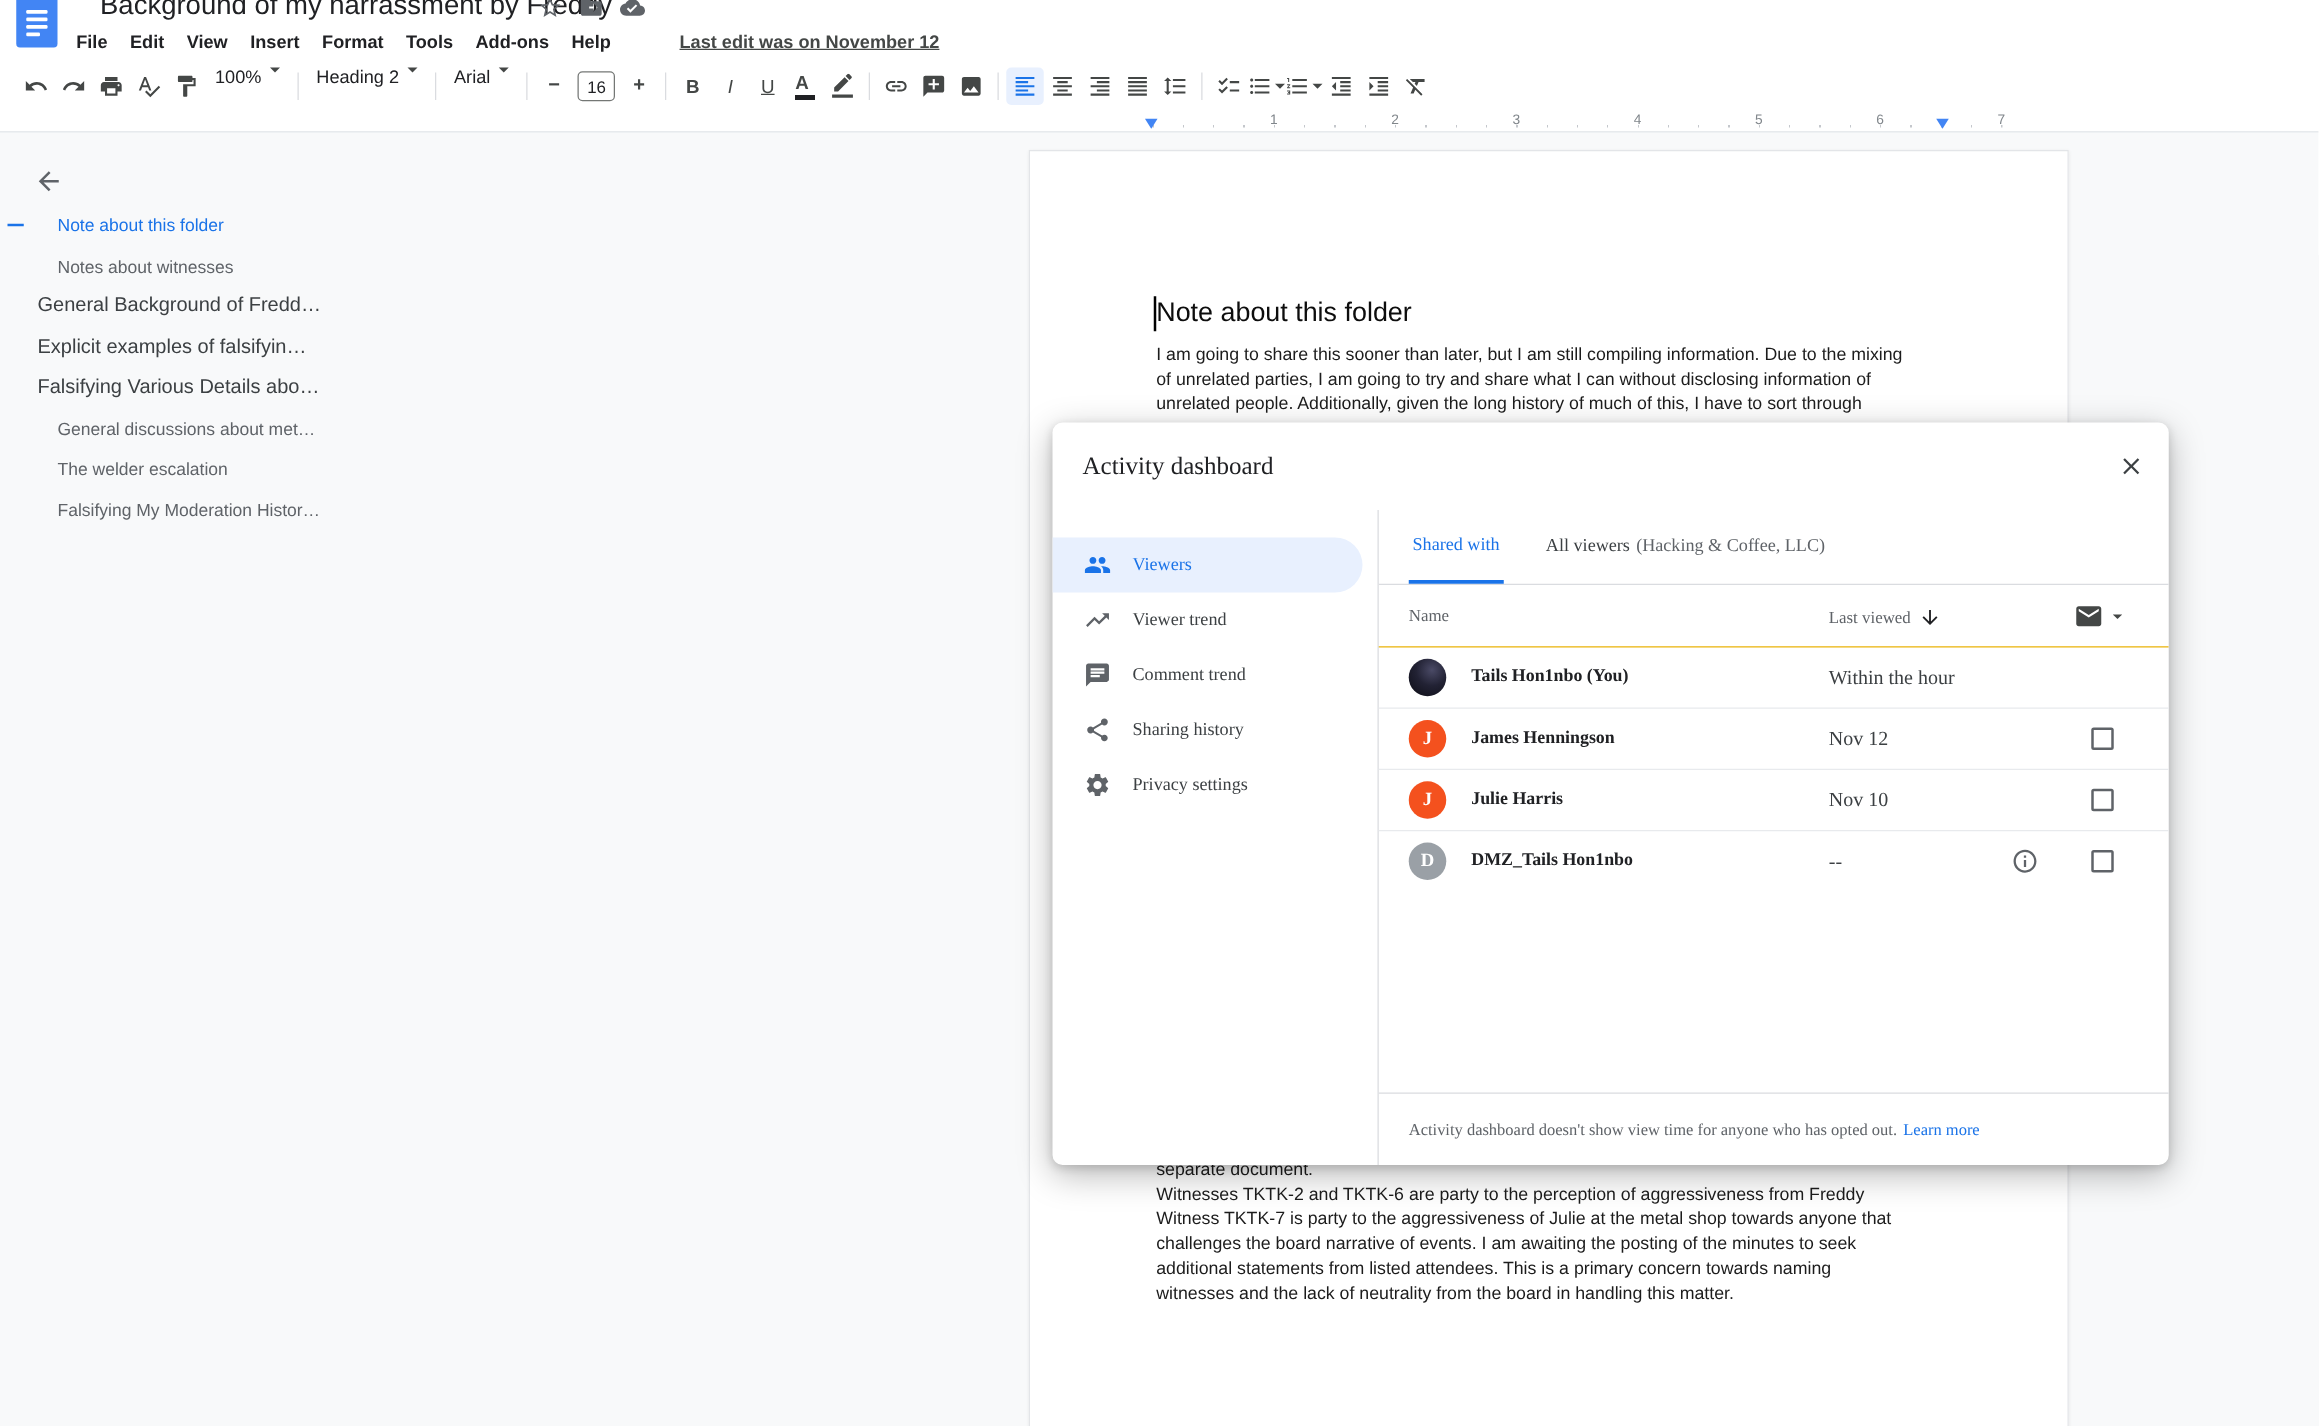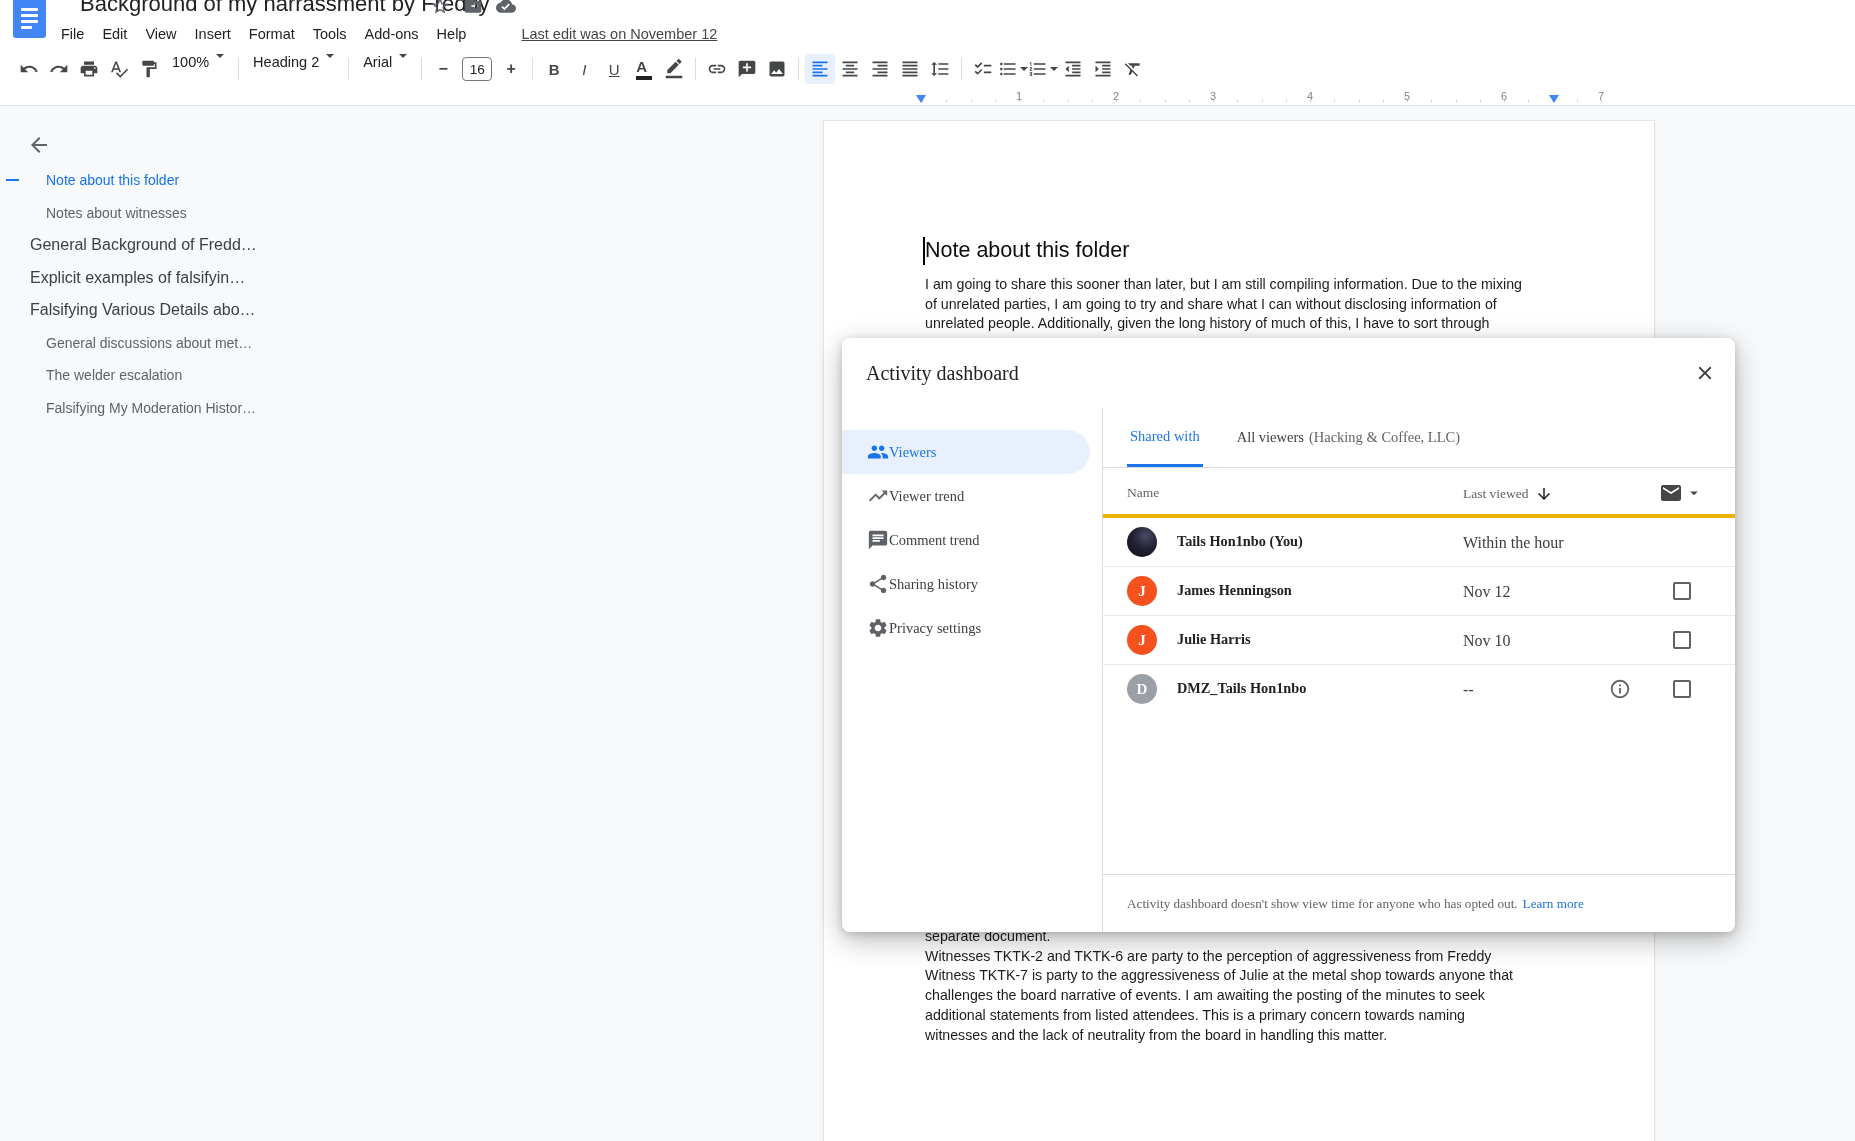--- a/index.html
+++ b/index.html
@@ -9,21 +9,21 @@
 
   
   .topbar { position:absolute; left:0; top:0; width:1855px; height:50px; background:#fff; z-index:5; }
   .docs-icon { position:absolute; left:13px; top:-6px; width:33px; height:44px; background:#4285f4; border-radius:3px; }
   .docs-icon i { position:absolute; left:8px; width:17px; height:3px; background:#fff; border-radius:1px; display:block; }
   .docs-icon i:nth-child(1){top:14px} .docs-icon i:nth-child(2){top:20px}
   .docs-icon i:nth-child(3){top:26px} .docs-icon i:nth-child(4){top:32px; width:11px;}
   .doc-title { position:absolute; left:80px; top:-9px; font-size:22px; color:#202124; white-space:nowrap; }
   .title-icons { position:absolute; left:430px; top:-4px; display:flex; gap:13px; }
   .title-icons svg { width:20px; height:20px; fill:#5f6368; }
-  .menubar { position:absolute; left:52px; top:21px; display:flex; align-items:center; height:26px; }
+  .menubar { position:absolute; left:52px; top:21px; display:flex; align-items:center; height:26px;font-weight:bold; }
   .menubar .mitem { padding:0 9px; font-size:14.5px; color:#202124; line-height:26px; border-radius:4px; cursor:default; }
   .last-edit { margin-left:46px; font-size:14.5px; color:#444746; text-decoration:underline; white-space:nowrap; }
 
   
   .toolbar { position:absolute; left:0; top:50px; width:1855px; height:38px; background:#fff; display:flex; align-items:center; padding-left:14px; z-index:5; }
   .tbtn { min-width:30px; height:30px; display:flex; align-items:center; justify-content:center; border-radius:4px; flex:0 0 auto; }
   .tbtn svg { width:20px; height:20px; fill:#444746; }
   .tbtn.tactive { background:#e8f0fe; }
   .tbtn.tactive svg { fill:#1a73e8; }
   .tsep { width:1px; height:22px; background:#dadce0; margin:0 6px; flex:0 0 auto; }
@@ -58,32 +58,32 @@
   .doc-para div { white-space:nowrap; }
 
   
   .dialog { position:absolute; left:842px; top:338px; width:893px; height:594px; background:#fff; border-radius:8px; box-shadow:0 8px 28px rgba(0,0,0,0.28), 0 2px 8px rgba(0,0,0,0.15); z-index:20; overflow:hidden;font-family:Liberation Serif, serif; }
   .dlg-header { position:relative; height:70px; }
   .dlg-title { position:absolute; left:24px; top:24px; font-size:20px; color:#202124; }
   .dlg-close { position:absolute; right:18px; top:23px; width:24px; height:24px; display:flex; align-items:center; justify-content:center; }
   .dlg-close svg { width:22px; height:22px; fill:#3c4043; }
   .dlg-body { display:flex; height:524px; }
   .dlg-nav { width:260px; padding-top:22px; flex:0 0 auto; }
-  .nav-item { width:248px; height:44px; display:flex; align-items:center; padding-left:25px; font-size:14.5px; font-weight:500; color:#3c4043; border-radius:0 22px 22px 0; cursor:default; }
+  .nav-item { width:248px; height:44px; display:flex; align-items:center; padding-left:25px; gap:17px; font-size:14.5px; font-weight:500; color:#3c4043; border-radius:0 22px 22px 0; cursor:default; }
   .nav-item svg { width:22px; height:22px; fill:#5f6368; flex:0 0 auto; }
   .nav-item.sel { background:#e8f0fe; color:#1a73e8; }
   .nav-item.sel svg { fill:#1a73e8; }
   .dlg-content { flex:1; border-left:1px solid #dadce0; position:relative; }
   .tabs { height:60px; border-bottom:1px solid #dadce0; display:flex; align-items:stretch; padding-left:24px; }
   .tab { display:flex; align-items:center; font-size:14.5px; }
   .tab.active { color:#1a73e8; font-weight:500; border-bottom:3px solid #1a73e8; padding:0 3px; }
   .tab.plain { margin-left:34px; gap:5px; }
   .tab.plain .t-main { color:#3c4043; font-weight:500; }
   .tab.plain .t-sub { color:#5f6368; font-weight:400; }
-  .thead { height:50px; position:relative; border-bottom:4px solid #eab308; }
+  .thead { height:50px; position:relative; border-bottom:1px solid #eab308; }
   .col-name { position:absolute; left:24px; top:17px; font-size:13.5px; font-weight:500; color:#5f6368; }
   .col-last { position:absolute; left:360px; top:17px; font-size:13.5px; font-weight:500; color:#5f6368; display:flex; align-items:center; gap:6px; }
   .col-last svg { width:18px; height:18px; fill:#202124; }
   .mail-btn { position:absolute; left:556px; top:13px; display:flex; align-items:center; gap:2px; }
   .mail-btn svg.env { width:24px; height:24px; fill:#444746; }
   .mail-btn svg.drp { width:18px; height:18px; fill:#444746; }
   .vrow { height:49px; position:relative; border-bottom:1px solid #e8eaed; }
   .vrow.last { border-bottom:none; }
   .avatar { position:absolute; left:24px; top:9px; width:30px; height:30px; border-radius:50%; display:flex; align-items:center; justify-content:center; color:#fff; font-size:15px; font-weight:700; }
   .avatar.photo { background:radial-gradient(circle at 62% 30%, #4a4a66 0%, #222234 45%, #0c0c14 100%); }

